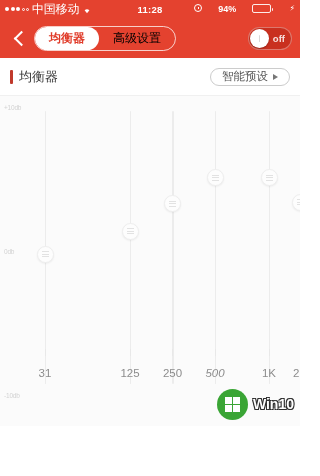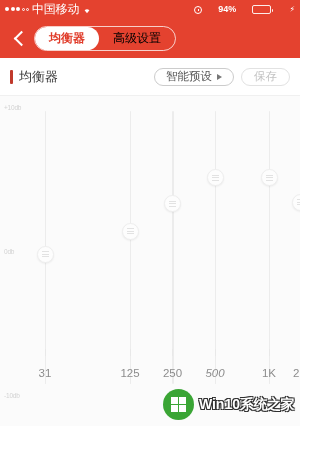--- a/index.html
+++ b/index.html
@@ -22,21 +22,21 @@
   .sb-left{display:flex;align-items:center;gap:3px;}
   .dots{display:flex;align-items:center;gap:1.5px;}
   .dots i{width:4px;height:4px;border-radius:50%;background:#ffffff;display:block;}
   .dots i.hollow{background:transparent;border:1px solid #ffffff;width:3px;height:3px;box-sizing:border-box;}
   .carrier{font-size:12px;letter-spacing:-0.2px;}
   .wifi-icon{display:inline-block;width:10px;height:9px;position:relative;}
   .sb-center{
     position:absolute;left:0;right:0;text-align:center;
     font-size:9.5px;font-weight:bold;letter-spacing:0.2px;pointer-events:none;
   }
-  .sb-right{margin-left:auto;display:flex;align-items:flex-end;gap:16px;z-index:1;}
+  .sb-right{margin-left:auto;display:flex;align-items:flex-start;gap:16px;z-index:1;}
   .alarm-icon{
     width:8px;height:8px;border-radius:50%;
     border:1px solid #ffffff;box-sizing:border-box;position:relative;
   }
   .alarm-icon::after{
     content:"";position:absolute;left:3px;top:1.5px;
     width:1px;height:2.5px;background:#ffffff;
   }
   .batt-pct{font-size:9px;font-weight:bold;}
   .battery{
@@ -188,53 +188,57 @@
         <i class="hollow"></i>
         <i class="hollow"></i>
     </div>
     <span class="carrier">中国移动</span>
     <span class="wifi-icon">
       <svg width="10" height="9" viewBox="0 0 10 9">
         <path d="M5 8.2 L2.6 5.3 A3.6 3.6 0 0 1 7.4 5.3 Z" fill="#ffffff"></path>
       </svg>
     </span>
   </div>
+  <div class="sb-center">11:28</div>
   <div class="sb-right">
     <span class="alarm-icon"></span>
     <span class="batt-pct">94%</span>
     <span class="battery">
       <span class="batt-fill" id="batt-fill" style="width: 94%;"></span>
     </span>
     <span class="bolt">⚡</span>
   </div>
 </div>
 
 <div class="navbar">
   <div class="back-btn">
     <span class="chev"></span>
   </div>
 
   <div class="segmented">
     <div class="seg active">均衡器</div>
     <div class="seg">高级设置</div>
   </div>
 
+  <div class="toggle">
+    <span class="off-label">off</span>
+    <span class="knob"></span>
+  </div>
 </div>
 
 <div class="section-head">
   <div class="sec-title-wrap">
     <span class="sec-bar"></span>
     <span class="sec-title">均衡器</span>
   </div>
   <div class="head-actions">
     <div class="pill-btn">
       <span>智能预设</span>
       <span class="tri"></span>
     </div>
-    <div class="pill-btn disabled">保存</div>
   </div>
 </div>
 
 <div class="eq">
   <div class="db-label" style="top:8px">+10db</div>
   <div class="db-label" style="top:152px">0db</div>
   <div class="db-label" style="top:296px">-10db</div>
 
   <div class="tracks" id="tracks">
       <div class="slider" style="left: 17px;">
@@ -303,16 +307,15 @@
     <div class="wm-logo">
       <div class="wm-win">
           <i></i>
           <i></i>
           <i></i>
           <i></i>
         </div>
     </div>
     <div class="wm-text">
       <span class="wm-l1">Win10</span>
-      <span class="wm-l2">系统之家</span>
     </div>
   </div>
 </div>
 
 </body></html>

